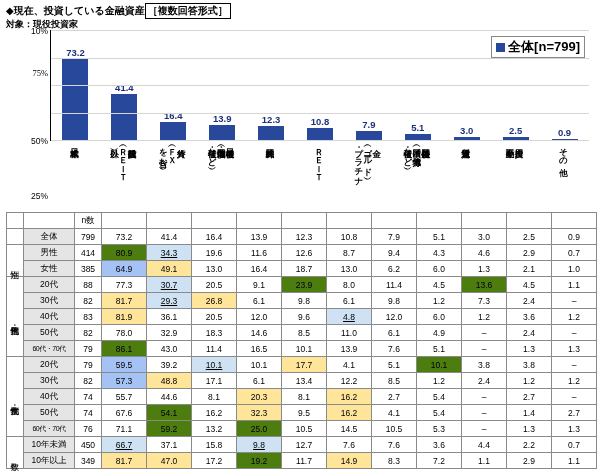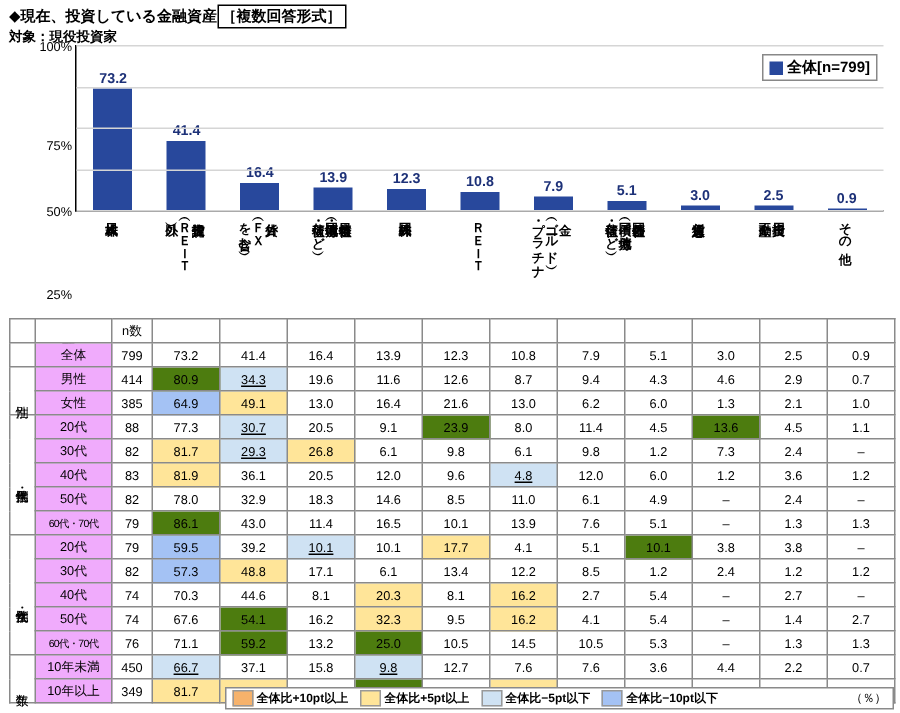--- a/index.html
+++ b/index.html
@@ -19,39 +19,39 @@
 
   
   .chart{position:absolute;left:6px;top:30px;width:588px;height:185px;}
   .plot{position:absolute;left:44px;top:0px;width:538px;height:110px;border-left:1px solid #000;border-bottom:1px solid #000;}
   .gl{position:absolute;left:0;width:100%;height:0;border-top:1px solid #d5d5d5;}
   .ylab{position:absolute;right:100%;margin-right:3px;font-size:8.5px;transform:translateY(-50%);white-space:nowrap;}
   .bars{position:absolute;left:0;top:0;width:100%;height:100%;display:flex;}
   .bcell{flex:1 1 0;position:relative;height:100%;}
   .bar{position:absolute;bottom:0;left:50%;transform:translateX(-50%);width:26px;background:#28489c;}
   .bval{position:absolute;left:50%;transform:translateX(-50%);font-size:9.5px;font-weight:bold;color:#1d3178;white-space:nowrap;}
-  .legend{position:absolute;right:4px;top:6px;border:1px solid #888;background:#fff;padding:1px 4px;font-size:10px;font-weight:bold;display:flex;align-items:center;gap:3px;}
+  .legend{position:absolute;right:4px;top:6px;border:1px solid #888;background:#fff;padding:1px 4px;font-size:13px;font-weight:bold;display:flex;align-items:center;gap:3px;}
   .legend .sw{width:9px;height:9px;background:#28489c;display:inline-block;}
 
   
   .cats{position:absolute;left:44px;top:112px;width:538px;height:70px;display:flex;}
   .cat{flex:1 1 0;display:flex;justify-content:center;}
   .cat span{
     writing-mode:vertical-rl;text-orientation:upright;
     font-size:8.5px;font-weight:bold;line-height:1.05;letter-spacing:0px;
     text-align:left;white-space:pre-line;
   }
   .nlabel{position:absolute;left:0px;top:196px;width:44px;text-align:right;font-size:8.5px;font-weight:bold;}
 
   
   table.t{position:absolute;left:6px;top:212px;border-collapse:collapse;table-layout:fixed;width:588px;}
   table.t td,table.t th{border:1px solid #8a8a8a;font-size:8.5px;text-align:center;padding:0;height:15px;font-weight:normal;}
   .grp{width:16px;font-weight:bold;font-size:8px;background:#fff;}
   .grp span{writing-mode:vertical-rl;text-orientation:upright;letter-spacing:0px;line-height:1;}
-  .rowlab{width:50px;font-weight:bold;text-align:center;background:#f0abfc;font-size:8.5px;white-space:nowrap;}
+  .rowlab{width:50px;font-weight:bold;text-align:center;background:#e5e5e5;font-size:8.5px;white-space:nowrap;}
   .rowlab.sm{font-size:7px;letter-spacing:-0.5px;}
   .n{width:26px;}
   .v{width:44px;}
   .hdr td{font-weight:bold;background:#fff;}
   .bold{font-weight:bold;}
   .u10{background:#4d7c0f;}
   .u5{background:#ffe599;}
   .d5{background:#cfe2f3;text-decoration:underline;}
   .d10{background:#a4c2f4;}
 
@@ -126,24 +126,24 @@
     <div class="gl" style="top: 110px;">
           <div class="ylab" style="top: 110px;">0%</div>
         </div>
         <div class="gl" style="top: 82.5px;">
           <div class="ylab" style="top: 82.5px;">25%</div>
         </div>
         <div class="gl" style="top: 55px;">
           <div class="ylab" style="top: 55px;">50%</div>
         </div>
         <div class="gl" style="top: 27.5px;">
-          <div class="ylab" style="top: 38px;">75%</div>
+          <div class="ylab" style="top: 14px; font-family: Liberation Serif, serif;">75%</div>
         </div>
         <div class="gl" style="top: 0px;">
-          <div class="ylab" style="top: 0px;">100%</div>
+          <div class="ylab" style="top: 0px;">10%</div>
         </div>
       </div>
     <div class="cats" id="cats">
         <div class="cat">
           <span>日本株式</span>
         </div>
         <div class="cat">
           <span>投資信託
 （ＲＥＩＴ
 以外）</span>
@@ -238,21 +238,21 @@
           <td class="v ">2.9</td>
           <td class="v ">0.7</td>
         </tr>
         <tr>
           <td class="rowlab">女性</td>
           <td class="n">385</td>
           <td class="v d10 bold">64.9</td>
           <td class="v u5 bold">49.1</td>
           <td class="v ">13.0</td>
           <td class="v ">16.4</td>
-          <td class="v ">21.6</td>
+          <td class="v ">18.7</td>
           <td class="v ">13.0</td>
           <td class="v ">6.2</td>
           <td class="v ">6.0</td>
           <td class="v ">1.3</td>
           <td class="v ">2.1</td>
           <td class="v ">1.0</td>
         </tr>
         <tr>
           <td class="grp" rowspan="5"><span>男性・年代別</span></td>
           <td class="rowlab">20代</td>
@@ -356,21 +356,21 @@
           <td class="v ">12.2</td>
           <td class="v ">8.5</td>
           <td class="v ">1.2</td>
           <td class="v ">2.4</td>
           <td class="v ">1.2</td>
           <td class="v ">1.2</td>
         </tr>
         <tr>
           <td class="rowlab">40代</td>
           <td class="n">74</td>
-          <td class="v ">70.3</td>
+          <td class="v ">55.7</td>
           <td class="v ">44.6</td>
           <td class="v ">8.1</td>
           <td class="v u5 bold">20.3</td>
           <td class="v ">8.1</td>
           <td class="v u5 bold">16.2</td>
           <td class="v ">2.7</td>
           <td class="v ">5.4</td>
           <td class="v ">–</td>
           <td class="v ">2.7</td>
           <td class="v ">–</td>
@@ -432,32 +432,13 @@
           <td class="v u5 bold">14.9</td>
           <td class="v ">8.3</td>
           <td class="v ">7.2</td>
           <td class="v ">1.1</td>
           <td class="v ">2.9</td>
           <td class="v ">1.1</td>
         </tr>
       </tbody>
     </table>
 
-  <div class="key" id="key">
-      <div class="k">
-        <span class="chip" style="background: rgb(246, 178, 107);"></span>
-        <span>全体比+10pt以上</span>
-      </div>
-      <div class="k">
-        <span class="chip" style="background: rgb(255, 229, 153);"></span>
-        <span>全体比+5pt以上</span>
-      </div>
-      <div class="k">
-        <span class="chip" style="background: rgb(207, 226, 243);"></span>
-        <span>全体比−5pt以下</span>
-      </div>
-      <div class="k">
-        <span class="chip" style="background: rgb(164, 194, 244);"></span>
-        <span>全体比−10pt以下</span>
-      </div>
-      <span class="keyunit">（％）</span>
-    </div>
 </div>
 
 </body></html>

